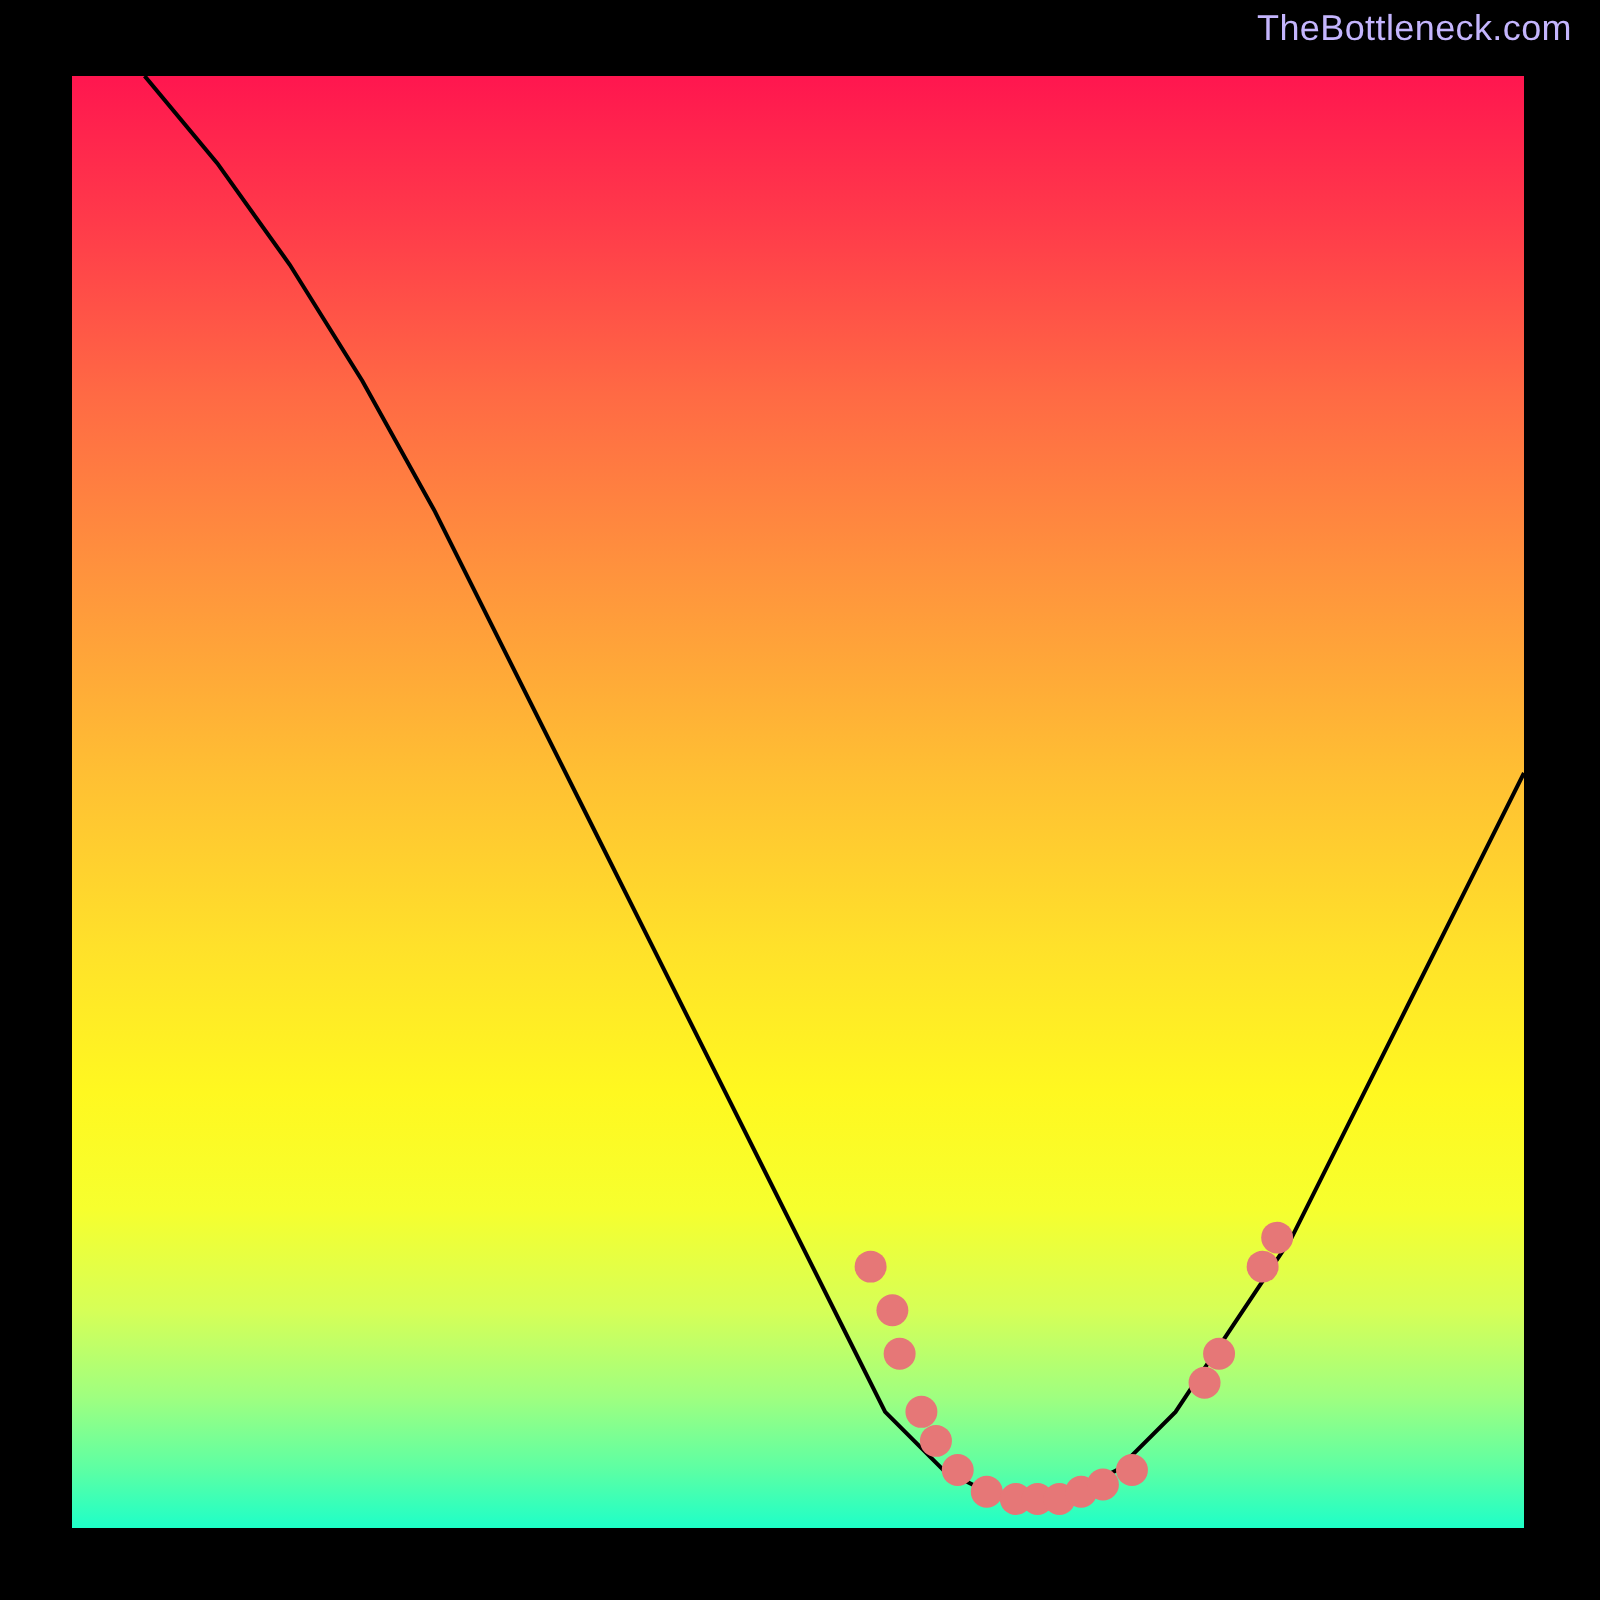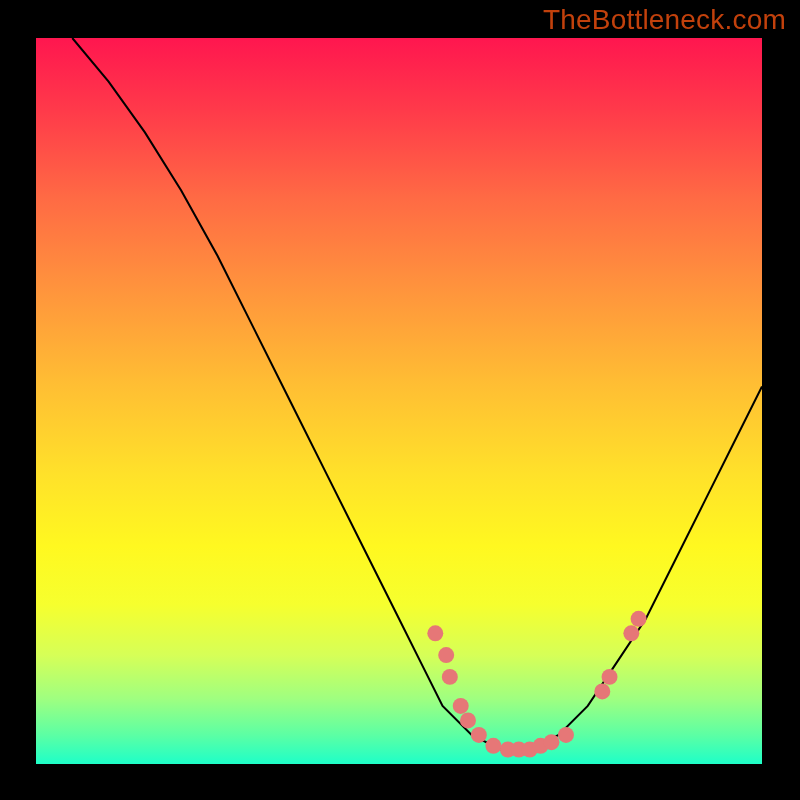--- a/index.html
+++ b/index.html
@@ -13,22 +13,22 @@
   }
   .container {
     position: relative;
     width: 800px;
     height: 800px;
   }
   .watermark {
     position: absolute;
     top: 4px;
     right: 14px;
-    color: #c2410c;
-    font-size: 28px;
+    color: #c4b5fd;
+    font-size: 18px;
     font-weight: 500;
     letter-spacing: 0.2px;
     z-index: 10;
   }
   .plot-area {
     position: absolute;
     left: 36px;
     top: 38px;
     width: 726px;
     height: 726px;

